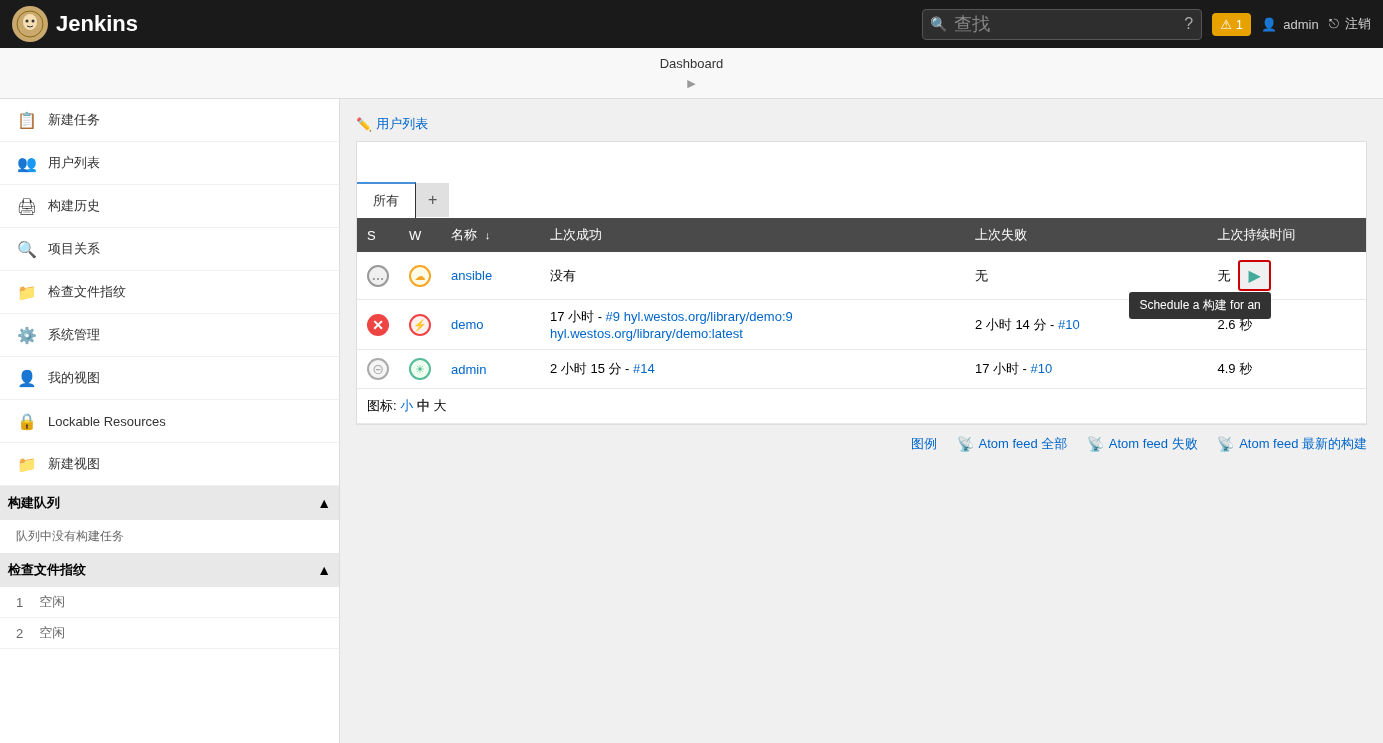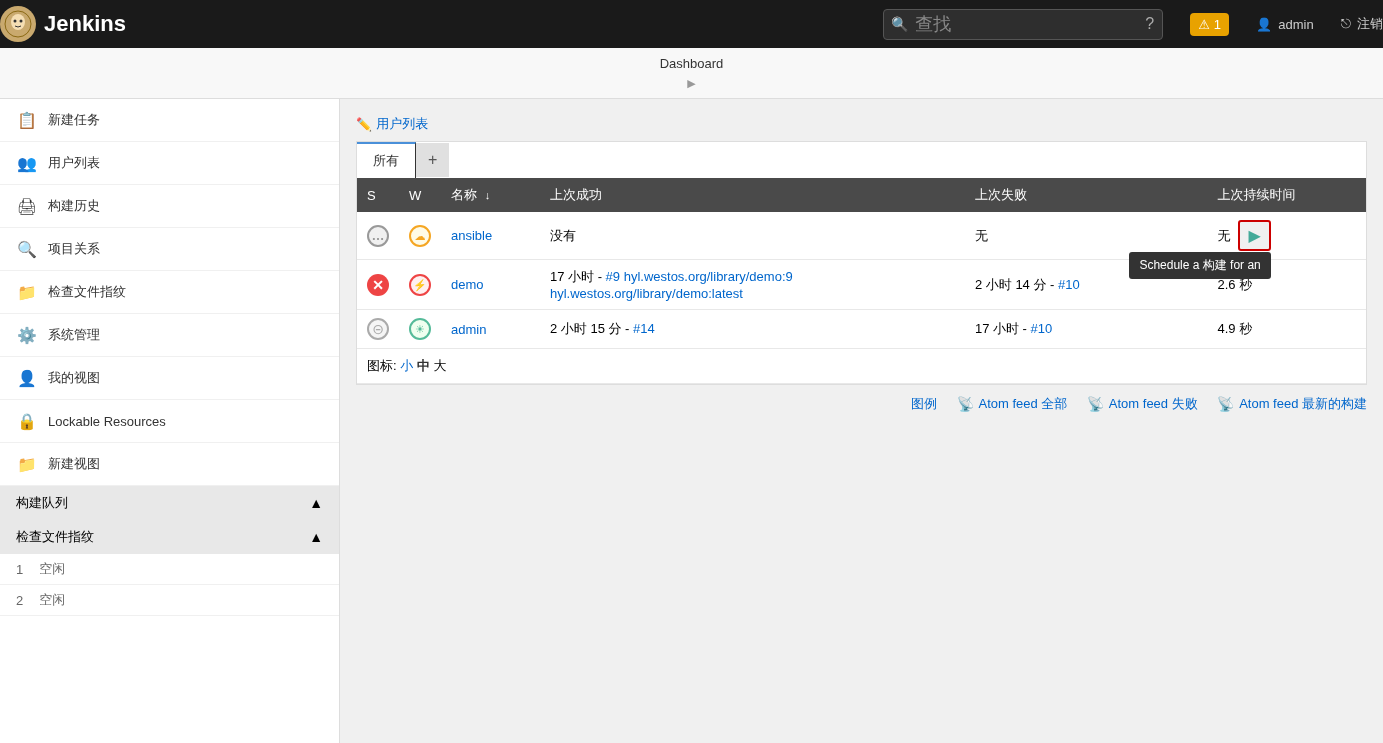--- a/index.html
+++ b/index.html
@@ -4,22 +4,22 @@
   <style>
     * { box-sizing: border-box; margin: 0; padding: 0; }
     body { font-family: 'Microsoft YaHei', Arial, sans-serif; font-size: 13px; background: #f0f0f0; }
 
     
     .header {
       background: #1a1a1a;
       height: 48px;
       display: flex;
       align-items: center;
-      padding: 0 0;
-      gap: 27px;
+      padding: 0 12px;
+      gap: 10px;
       color: #fff;
     }
     .header-logo {
       display: flex;
       align-items: center;
       gap: 8px;
       font-size: 22px;
       font-weight: bold;
       color: #fff;
       text-decoration: none;
@@ -134,22 +134,22 @@
       display: flex;
       align-items: center;
       justify-content: center;
       font-size: 16px;
       flex-shrink: 0;
     }
 
     
     .sidebar-section {
       background: #e8e8e8;
-      padding: 8px 16px;
-      font-weight: normal;
+      padding: 8px 8px;
+      font-weight: bold;
       font-size: 13px;
       display: flex;
       align-items: center;
       justify-content: space-between;
     }
     .sidebar-section-toggle {
       cursor: pointer;
       font-size: 14px;
     }
     .sidebar-empty {
@@ -175,20 +175,21 @@
       color: #0066cc;
       text-decoration: none;
       font-size: 13px;
     }
 
     
     .views-tabs {
       display: flex;
       align-items: center;
       margin-bottom: 0;
+      margin-top: 40px;
     }
     .tab-item {
       padding: 8px 16px;
       background: #4a4a4a;
       color: #fff;
       cursor: pointer;
       font-size: 13px;
       border-right: 1px solid #333;
     }
     .tab-item.active {
@@ -485,20 +486,21 @@
     </a>
     <a class="sidebar-item">
       <span class="sidebar-icon">📁</span>
       <span>新建视图</span>
     </a>
 
     <div class="sidebar-section">
       <span>构建队列</span>
       <span class="sidebar-section-toggle">▲</span>
     </div>
+    <div class="sidebar-empty">队列中没有构建任务</div>
 
     <div class="sidebar-section">
       <span>检查文件指纹</span>
       <span class="sidebar-section-toggle">▲</span>
     </div>
     <div class="sidebar-item" style="padding:6px 16px;">
       <span style="margin-right:6px;color:#666;">1</span>
       <span style="color:#666;">空闲</span>
     </div>
     <div class="sidebar-item" style="padding:6px 16px;">

